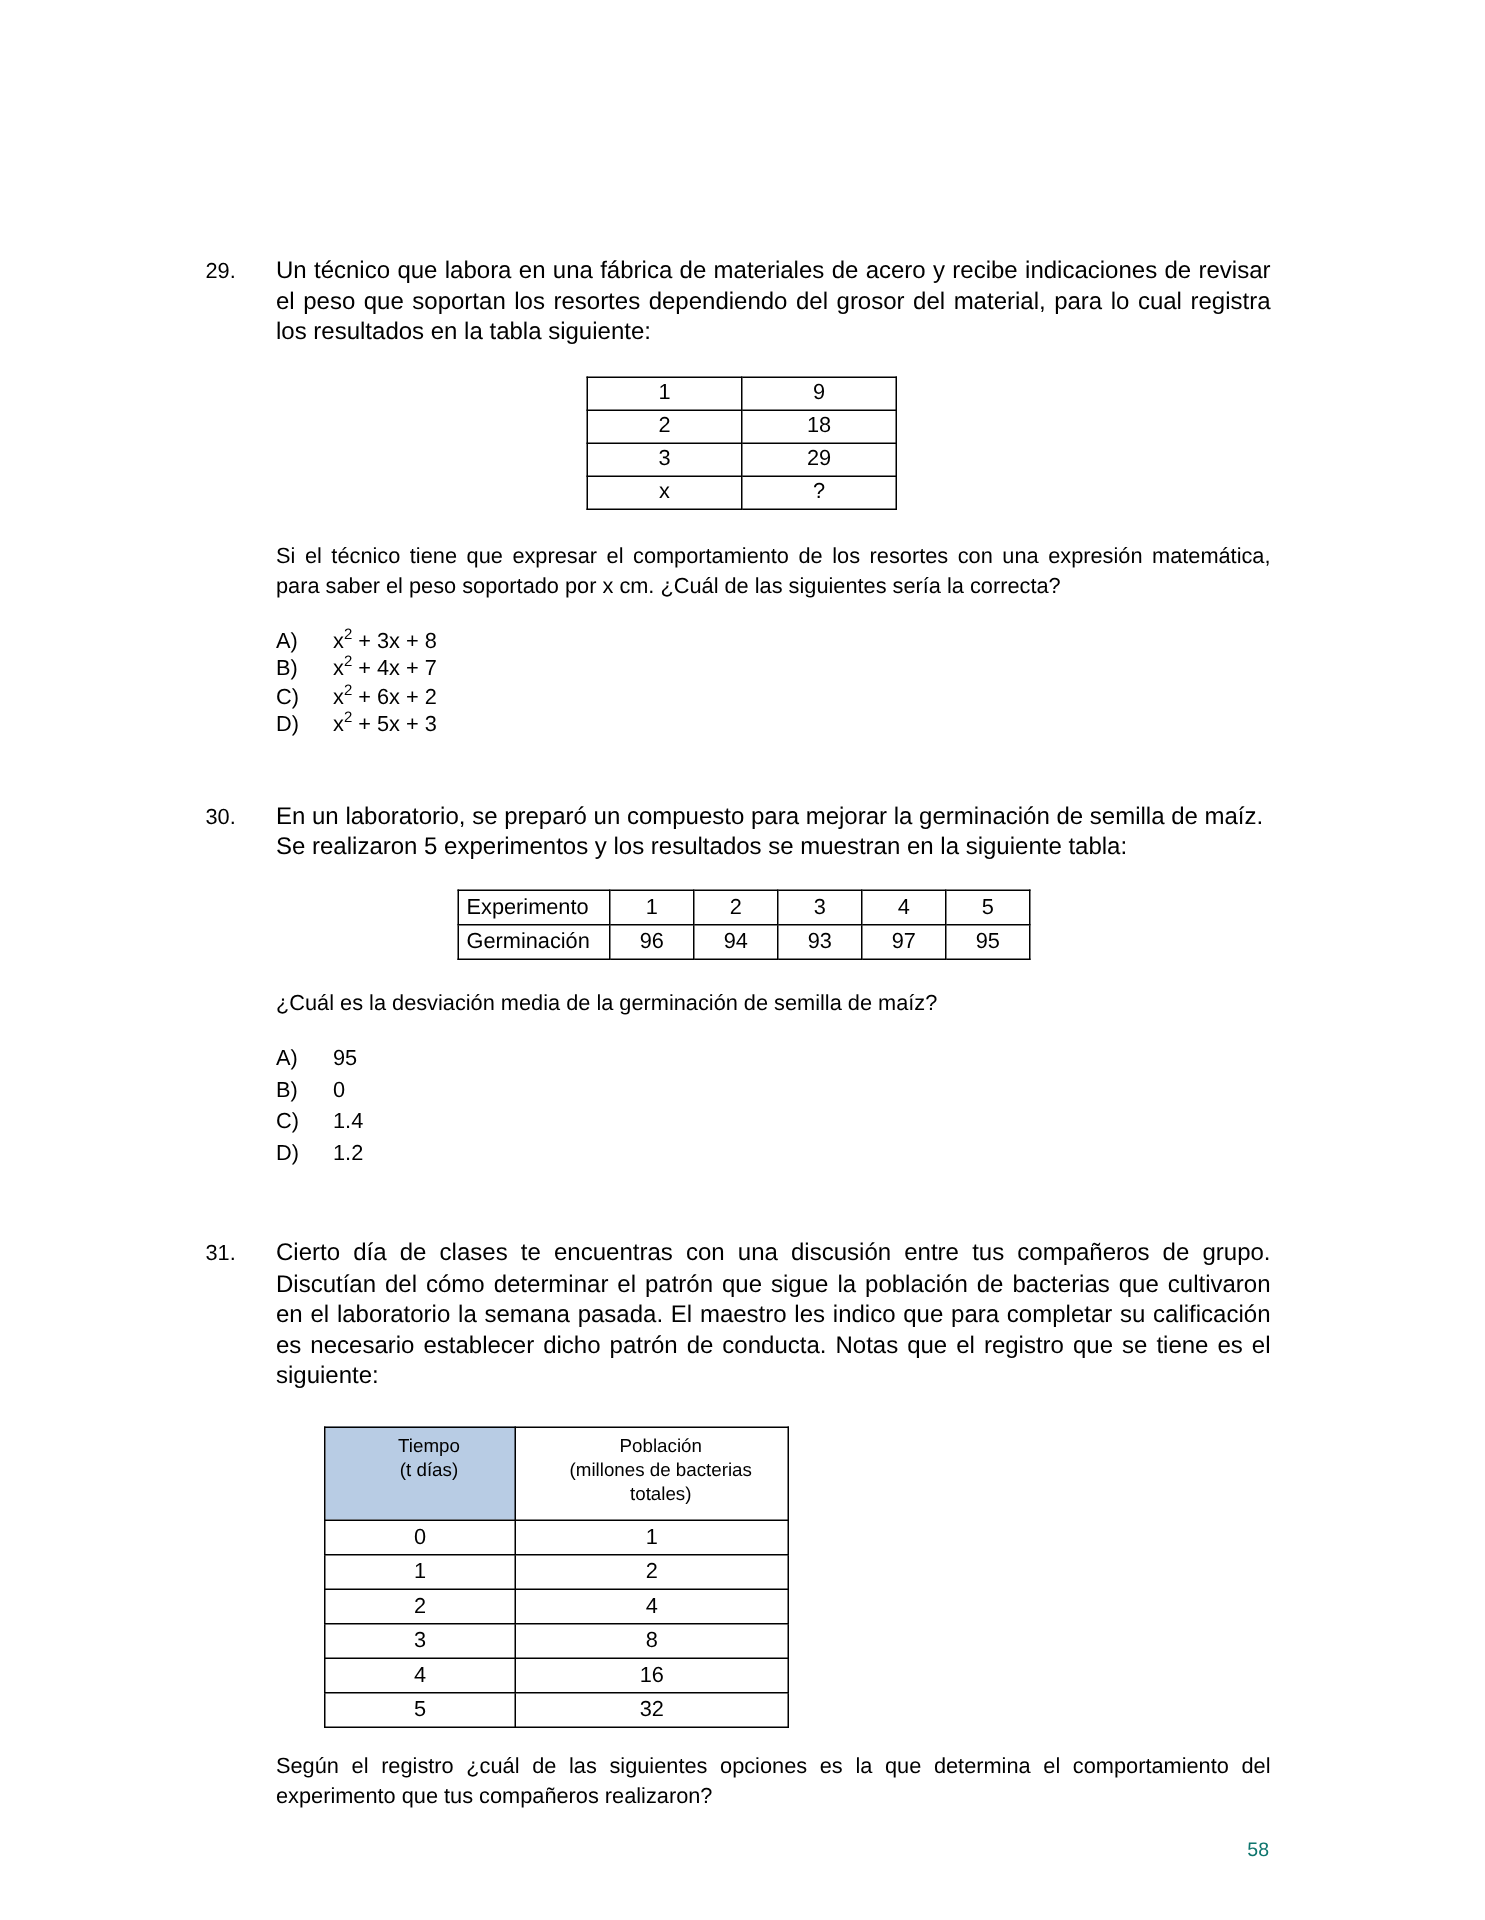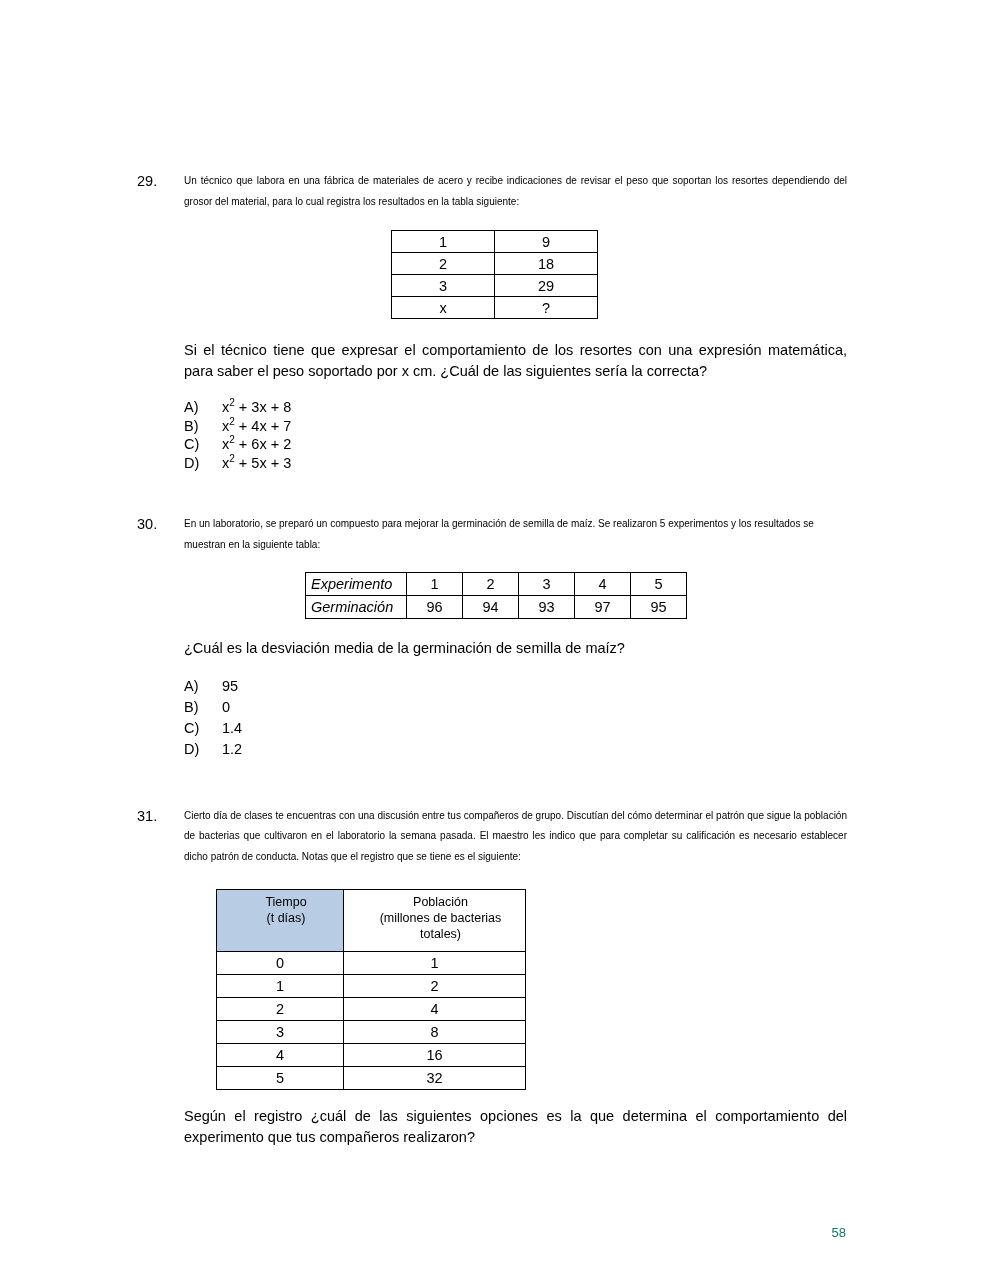--- a/index.html
+++ b/index.html
@@ -34,21 +34,21 @@
   .q-num {
     position: absolute;
     left: 0;
     top: 0;
     width: 40px;
     font-size: 14.5px;
     line-height: 20.5px;
   }
   .q-body {
     margin-left: 47px;
-    font-size: 10px;
+    font-size: 16px;
     line-height: 20.5px;
     text-align: justify;
   }
   .q-body.loose {
     text-align: left;
   }
   .para {
     margin: 0;
     font-size: 14.5px;
     line-height: 20.5px;
@@ -128,21 +128,20 @@
   .tbl-germ col.cd { width: 56px; }
   .tbl-germ td {
     height: 20px;
     vertical-align: middle;
     text-align: center;
     padding: 1px 3px;
   }
   .tbl-germ td.lbl {
     text-align: left;
     padding-left: 5px;
-    font-style: italic;
   }
 
   
   .tbl-bact {
     margin: 22px 0 0 79px;
     width: 309px;
     font-size: 12.5px;
     line-height: 16px;
   }
   .tbl-bact col.c1 { width: 127px; }

